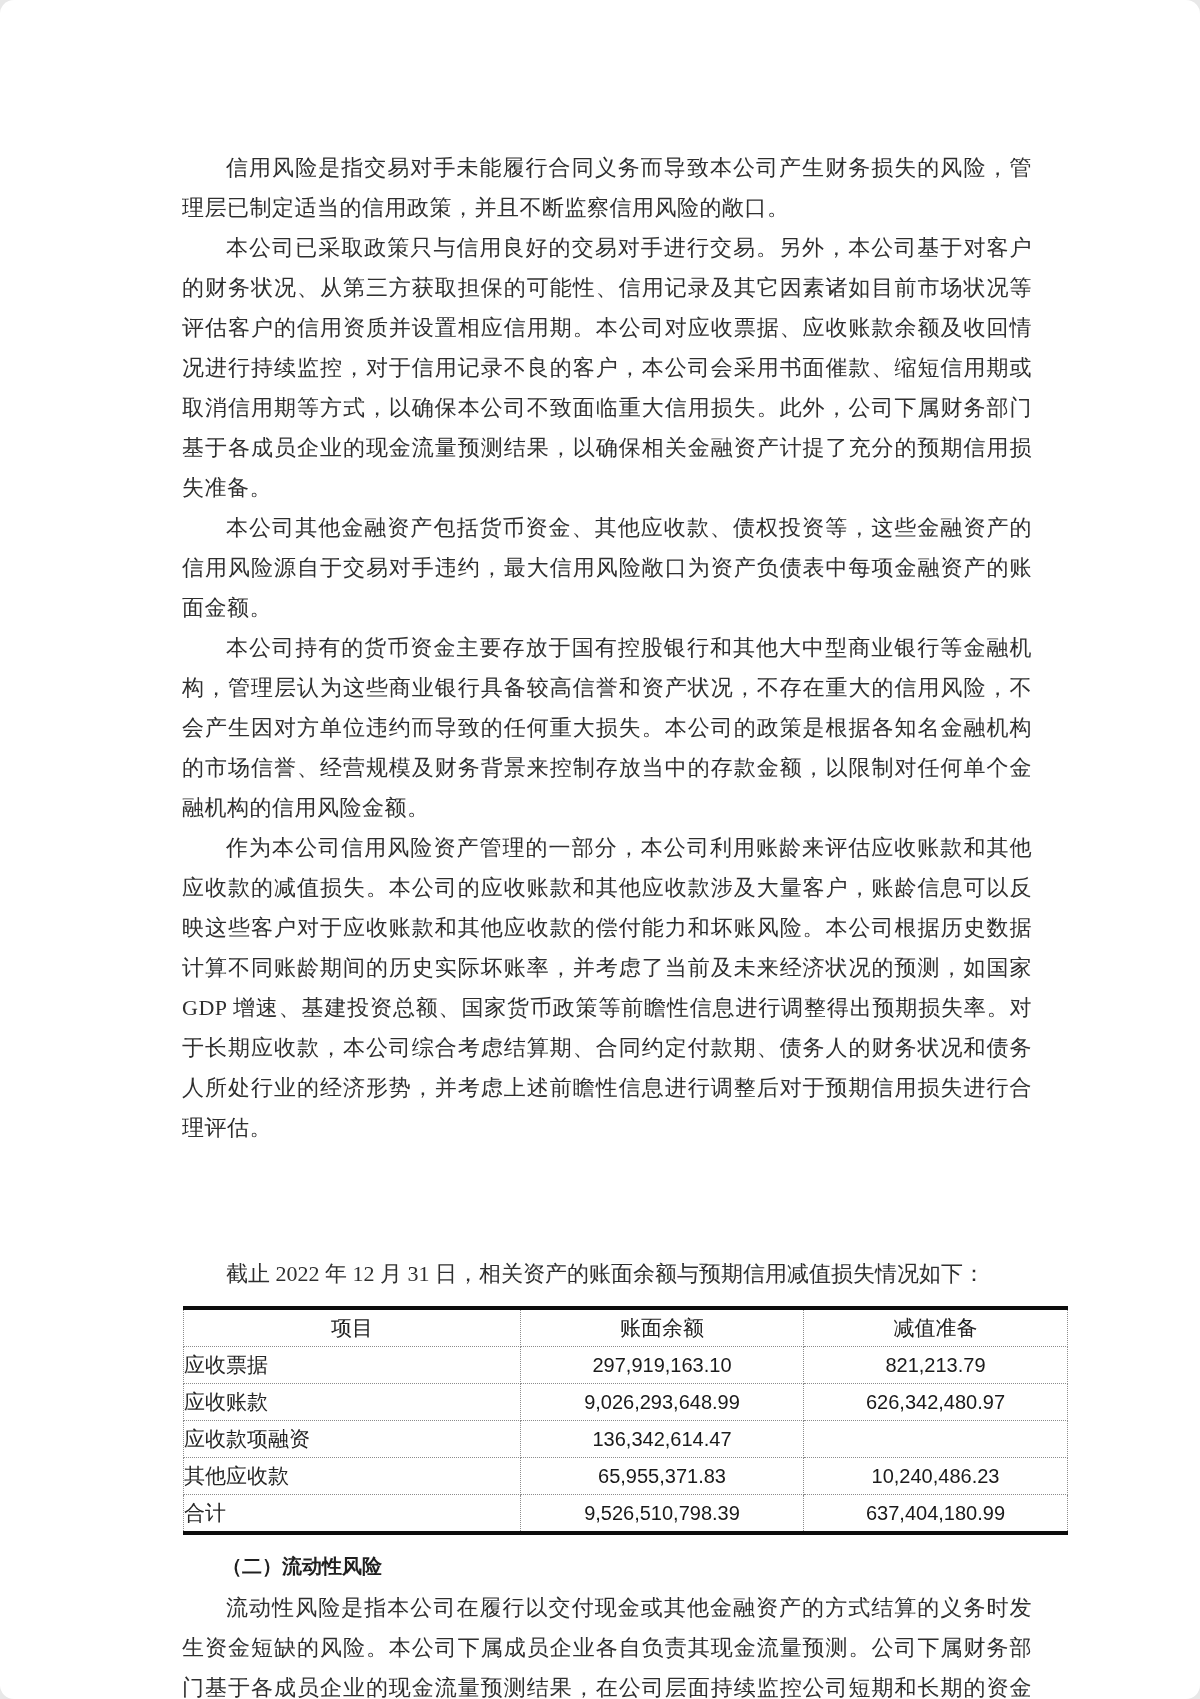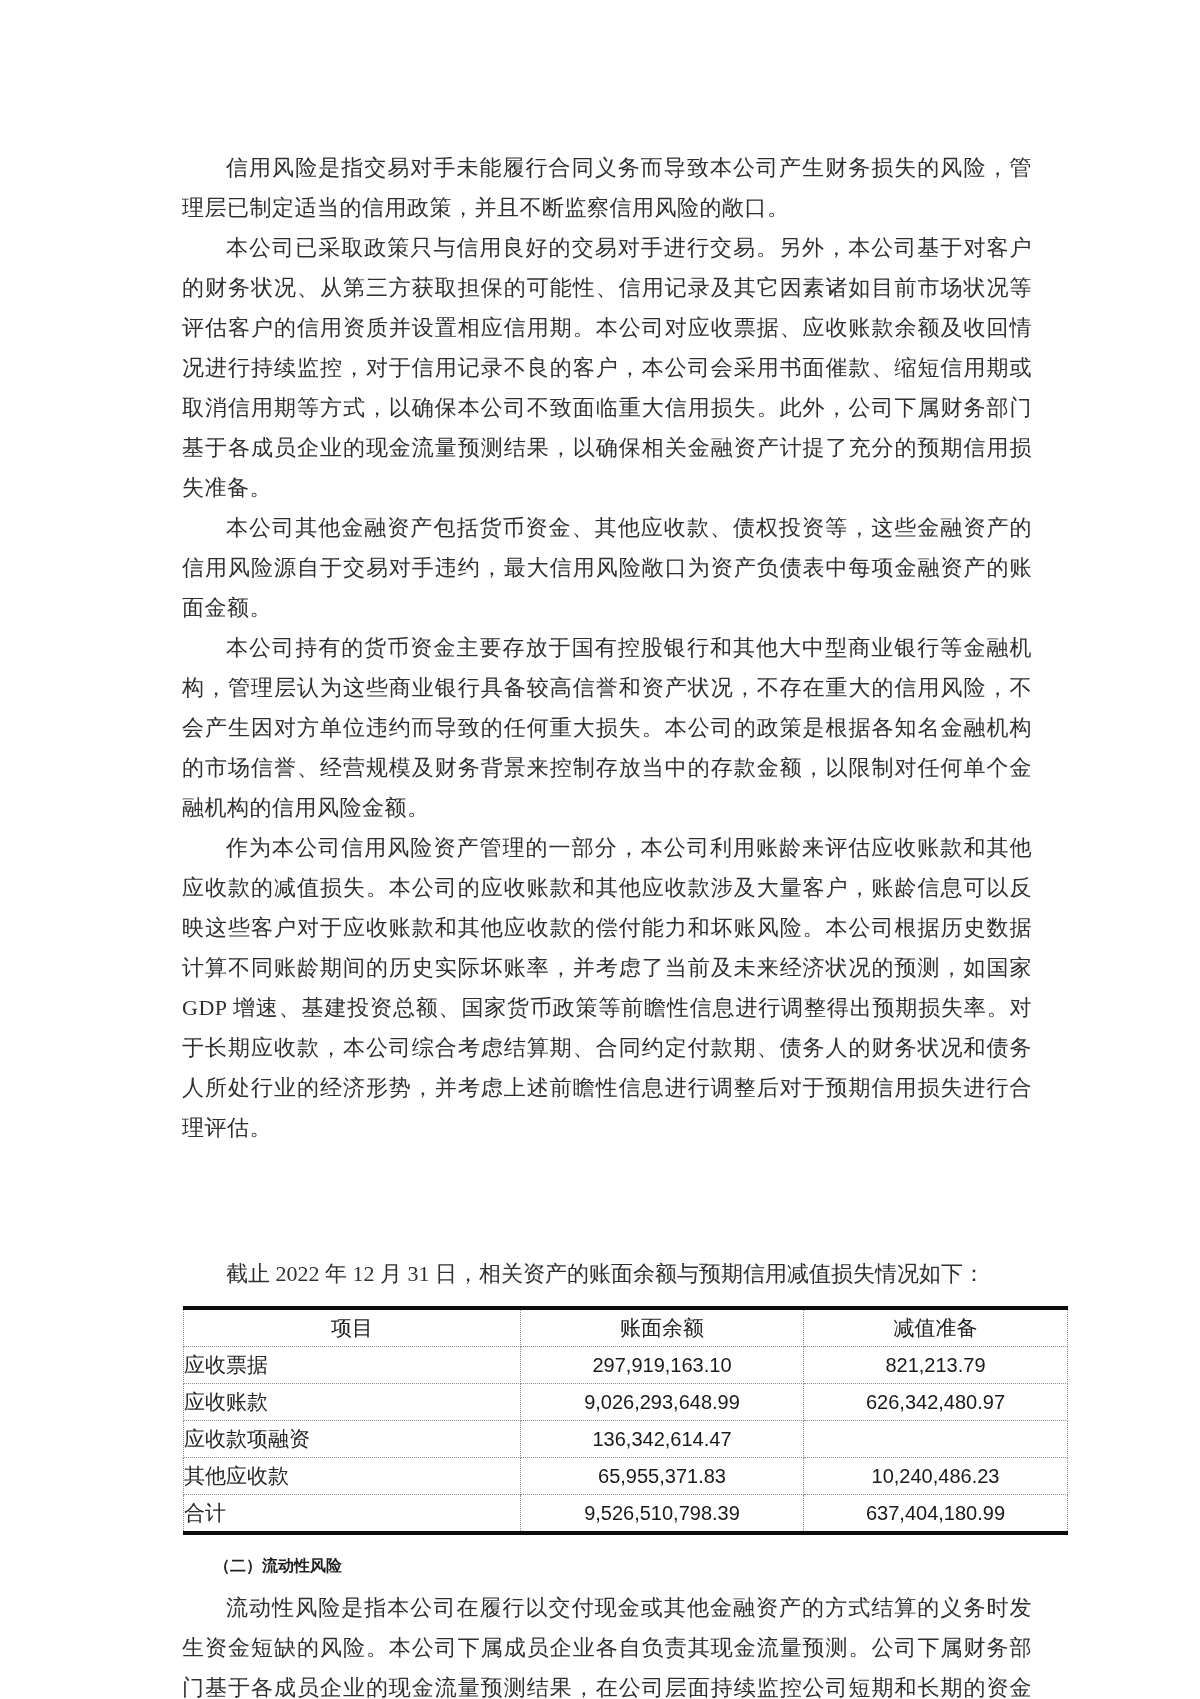--- a/index.html
+++ b/index.html
@@ -4,20 +4,21 @@
 <style>
   html, body { margin: 0; padding: 0; background: #e8e8e8; }
   .page {
     position: relative;
     width: 1200px;
     height: 1699px;
     margin: 0 auto;
     background: #ffffff;
     overflow: hidden;
     font-family: "Liberation Serif", "DejaVu Serif", serif;
+    border-radius: 14px;
   }
   .content {
     position: absolute;
     left: 182px;
     top: 148px;
     width: 850px;
   }
   p.body {
     margin: 0;
     font-size: 22px;
@@ -70,21 +71,21 @@
   td.num-cell {
     font-family: "Liberation Sans", "DejaVu Sans", sans-serif;
     font-size: 20px;
     color: #1a1a1a;
     text-align: center;
     padding-right: 14px;
   }
   h3.section-heading {
     margin: 16px 0 0 0;
     padding-left: 2em;
-    font-size: 16px;
+    font-size: 20px;
     line-height: 30px;
     font-weight: bold;
     color: #1f1f1f;
     font-family: "Liberation Serif", "DejaVu Serif", serif;
   }
   p.body.last { margin-top: 7px; }
 </style>
 </head>
 <body>
 

